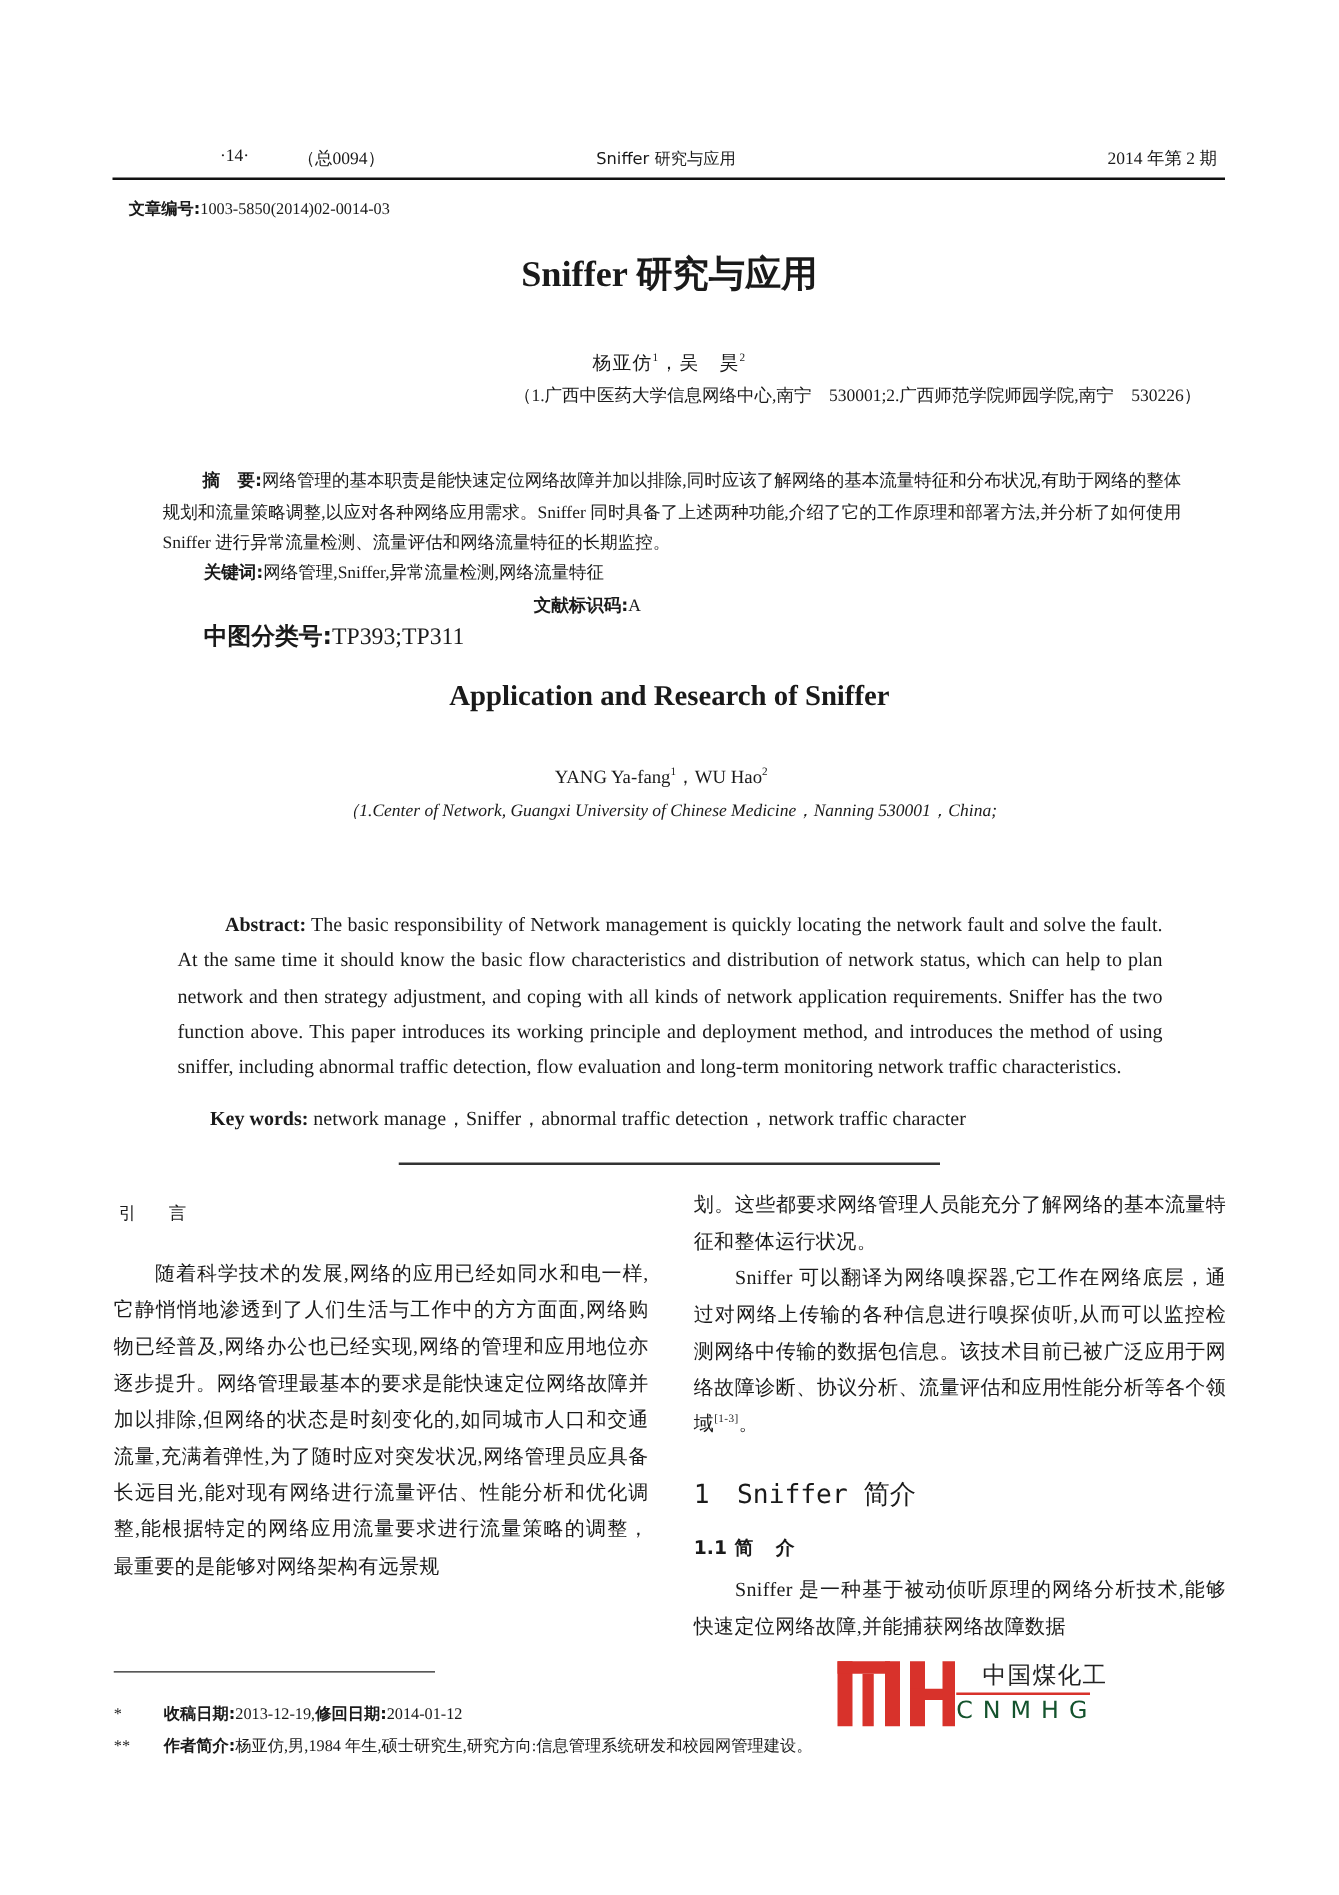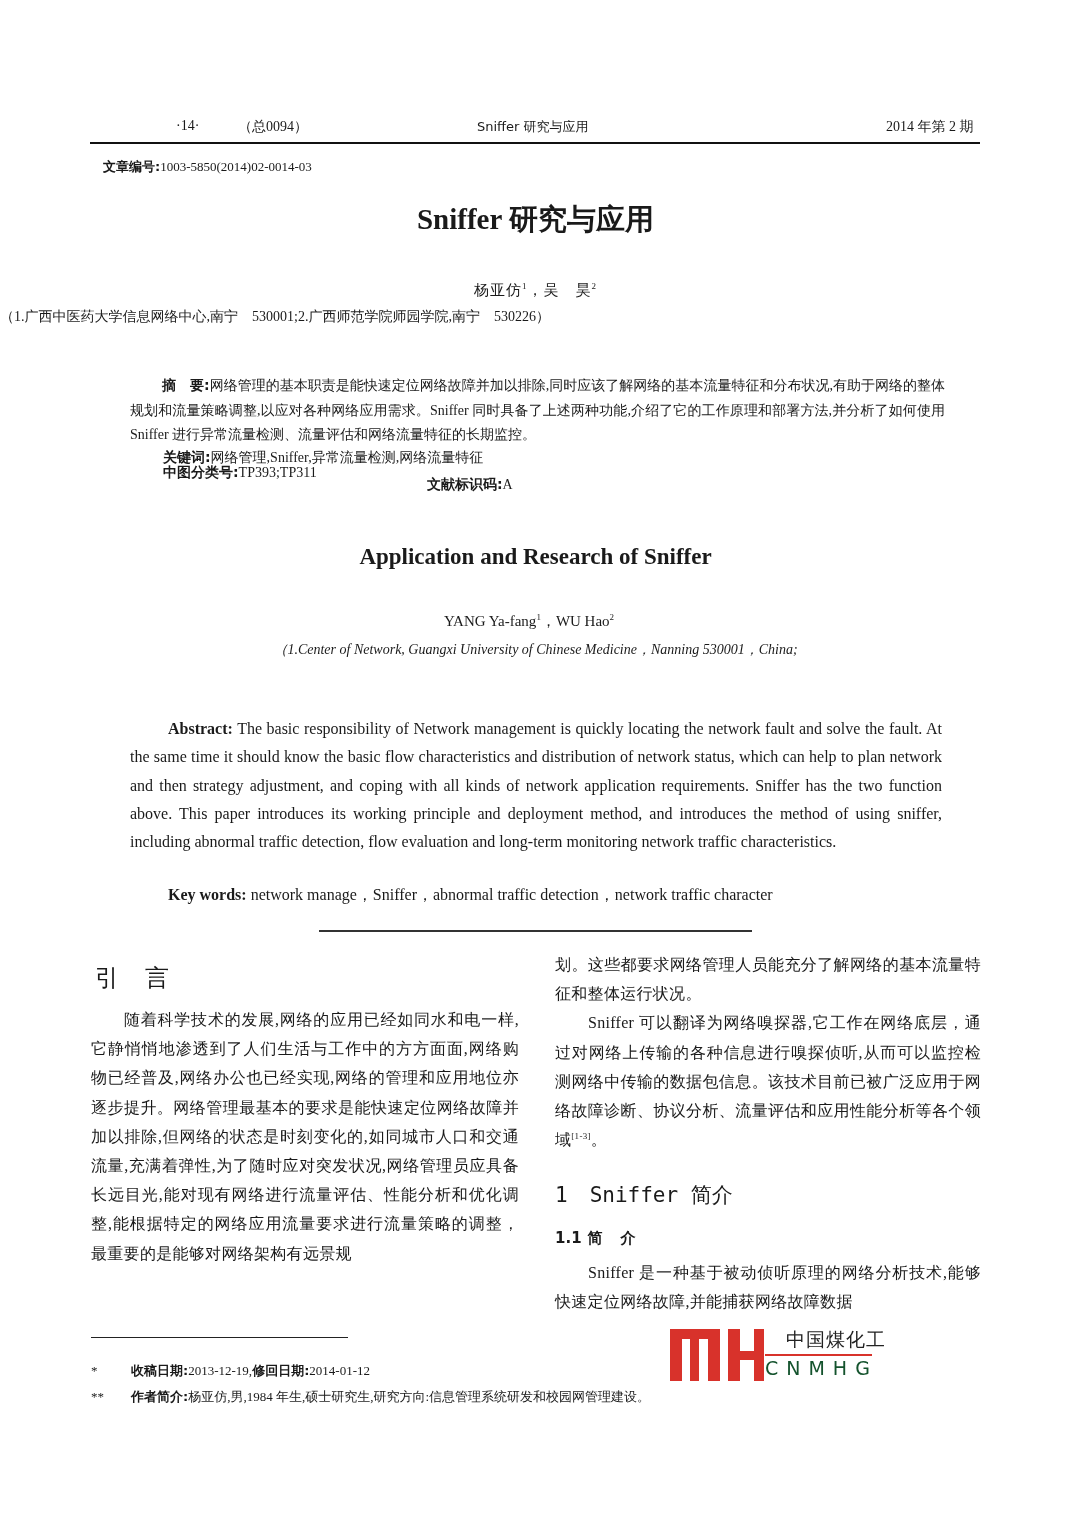--- a/index.html
+++ b/index.html
@@ -11,50 +11,50 @@
   .nowrap{white-space:nowrap;}
 
   
   .hdr{top:118px;font-size:14px;}
   .hdr-rule{left:90px;top:142px;width:890px;height:2px;background:#111;}
   .artno{left:103px;top:158px;font-size:13px;}
   .artno b{font-weight:bold;}
 
   .title-cn{left:0;width:1071px;top:200px;text-align:center;font-size:29px;font-weight:bold;}
   .authors-cn{left:0;width:1071px;top:281px;text-align:center;font-size:15px;letter-spacing:1px;}
-  .affil-cn{left:0;width:961px;top:308px;text-align:left;font-size:14px;}
+  .affil-cn{left:0;width:961px;top:308px;text-align:right;font-size:14px;}
   sup{font-size:9px;vertical-align:super;line-height:0;}
 
   .abs-cn{left:130px;width:815px;top:373px;font-size:14px;line-height:24.5px;text-align:justify;}
   .abs-cn .lbl{font-weight:bold;font-family:"DejaVu Sans",sans-serif;}
   .abs-cn .first{text-indent:32px;}
   .kw-cn{left:163px;top:449px;font-size:14px;}
   .kw-cn .lbl,.cls .lbl{font-weight:bold;font-family:"DejaVu Sans",sans-serif;}
-  .cls{left:163px;top:464px;font-size:14px;}
+  .cls{left:163px;top:496px;font-size:19px;}
   .doc{left:427px;top:476px;font-size:14px;}
 
   .title-en{left:0;width:1071px;top:544px;text-align:center;font-size:23px;font-weight:bold;}
   .authors-en{left:0;width:1058px;top:612px;text-align:center;font-size:15px;}
   .affil-en{left:0;width:1071px;top:637px;text-align:center;font-size:14px;font-style:italic;line-height:26px;}
 
   .abs-en{left:130px;width:812px;top:715px;font-size:16px;line-height:28.3px;text-align:justify;}
-  .abs-en p{margin:0;text-indent:38px;}
+  .abs-en p{margin:12px;text-indent:38px;}
   .abs-en .lbl{font-weight:bold;}
   .kw-en{left:168px;top:885px;font-size:16px;}
   .kw-en .lbl{font-weight:bold;}
 
   .sep{left:319px;top:930px;width:433px;height:1.5px;background:#333;}
 
   
   .col{font-size:16px;line-height:29.2px;letter-spacing:0.3px;}
   .col p{margin:0;text-align:justify;}
   .col .ind{text-indent:33px;}
   .left-col{left:91px;top:1005px;width:428px;}
   .right-col{left:555px;top:950px;width:426px;}
-  .sec-intro{left:95px;top:962px;font-size:24px;letter-spacing:26px;font-family:"DejaVu Sans",sans-serif;font-weight:normal;}
+  .sec-intro{left:95px;top:962px;font-size:14px;letter-spacing:26px;font-family:"DejaVu Sans",sans-serif;font-weight:normal;}
   .sec1{left:555px;top:1181px;font-size:21px;font-family:"DejaVu Sans Mono","DejaVu Sans",monospace;}
   .sec1 .num{margin-right:22px;}
   .sub11{left:555px;top:1229px;font-size:15px;font-weight:bold;font-family:"DejaVu Sans",sans-serif;}
   .sub11 .t{letter-spacing:18px;margin-left:6px;}
   .right-col2{left:555px;top:1258px;width:426px;}
 
   .fn-rule{left:91px;top:1337px;width:257px;height:1px;background:#222;}
   .fn{left:91px;font-size:13px;}
   .fn .mk{display:inline-block;width:40px;}
   .fn .lbl{font-weight:bold;font-family:"DejaVu Sans",sans-serif;}

